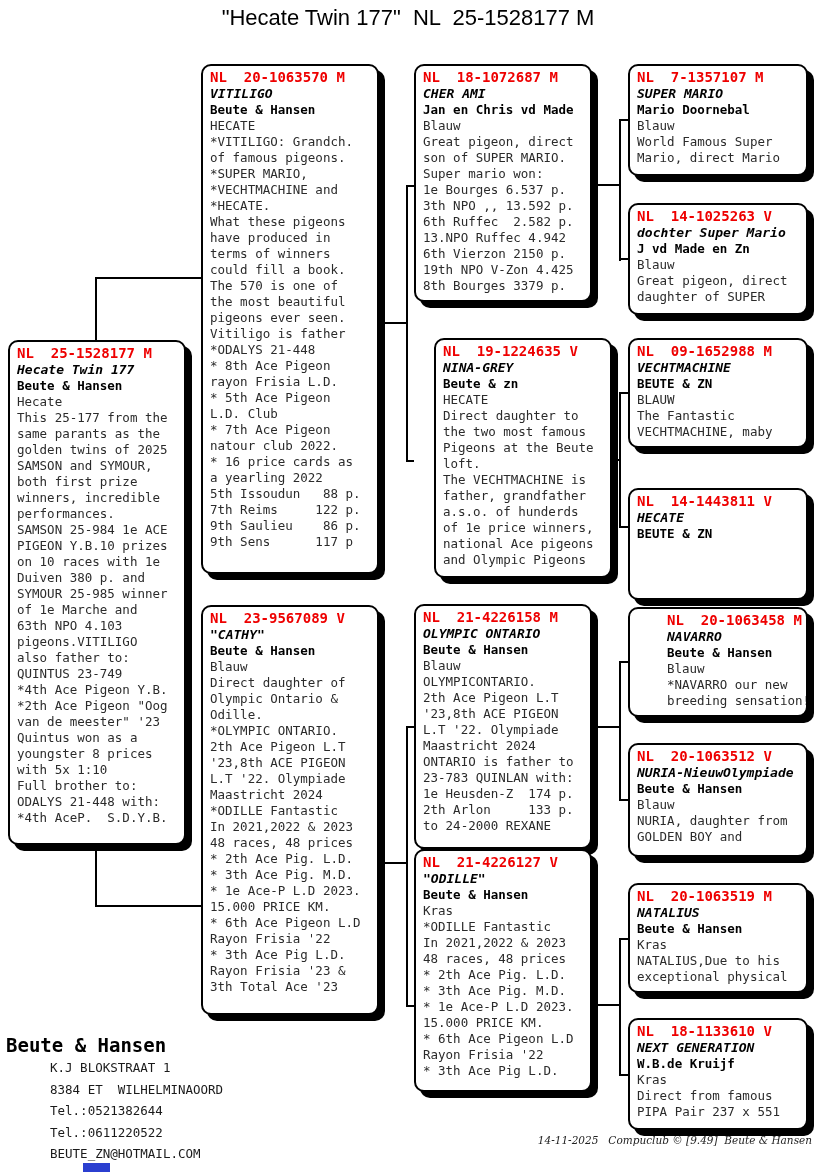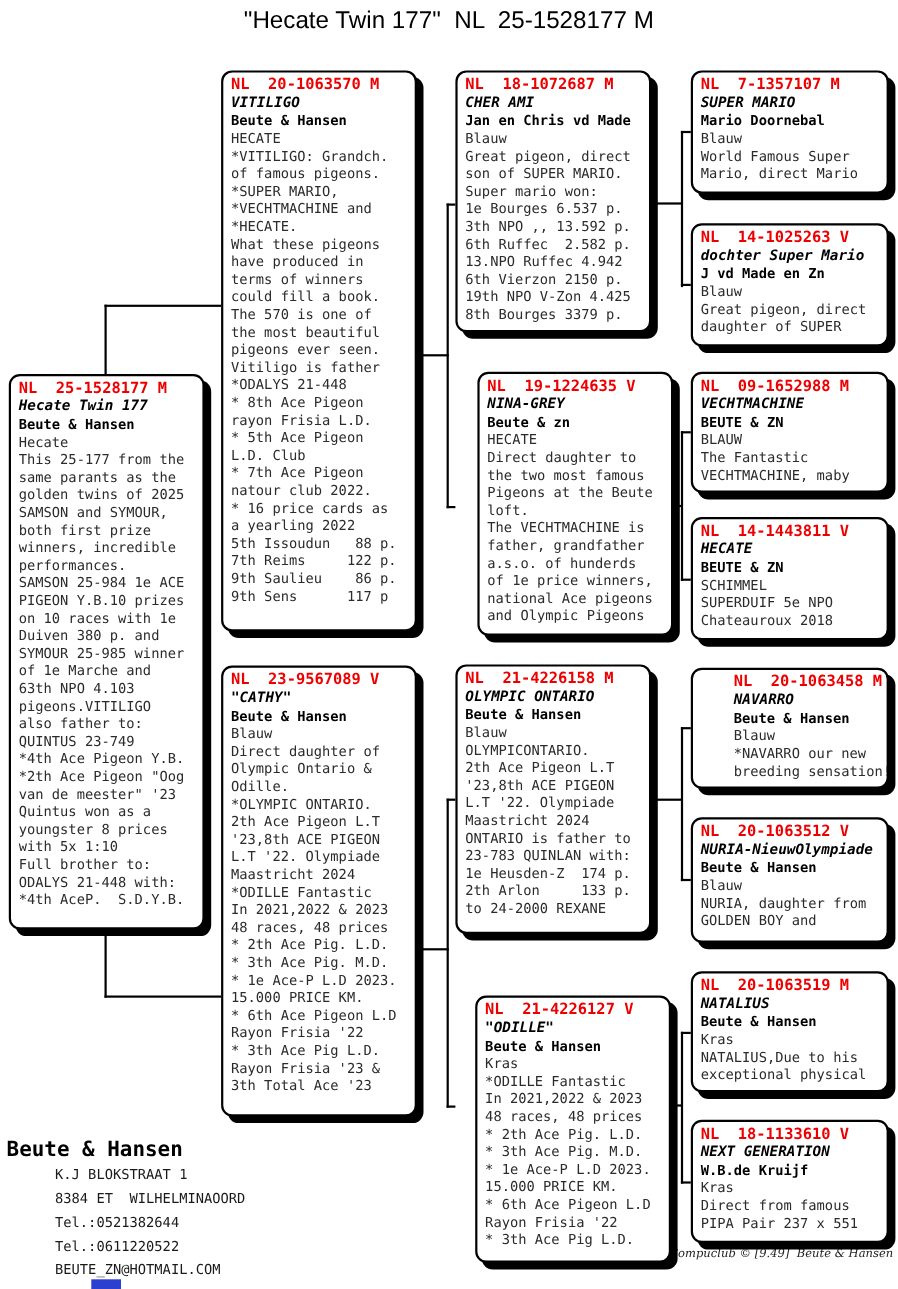--- a/index.html
+++ b/index.html
@@ -210,21 +210,21 @@
         <div class="bline">'23,8th ACE PIGEON</div>
         <div class="bline">L.T '22. Olympiade</div>
         <div class="bline">Maastricht 2024</div>
         <div class="bline">ONTARIO is father to</div>
         <div class="bline">23-783 QUINLAN with:</div>
         <div class="bline">1e Heusden-Z  174 p.</div>
         <div class="bline">2th Arlon     133 p.</div>
         <div class="bline">to 24-2000 REXANE</div>
       </div>
   </div>
-    <div class="box" style="left: 414px; top: 905px; width: 178px; height: 243px; margin-left: 18px;">
+    <div class="box" style="left: 414px; top: 849px; width: 178px; height: 243px;">
     <div class="ring">NL  21-4226127 V</div>
     <div class="name">"ODILLE"</div>
     <div class="owner">Beute &amp; Hansen</div>
     <div class="body">
         <div class="bline">Kras</div>
         <div class="bline">*ODILLE Fantastic</div>
         <div class="bline">In 2021,2022 &amp; 2023</div>
         <div class="bline">48 races, 48 prices</div>
         <div class="bline">* 2th Ace Pig. L.D.</div>
         <div class="bline">* 3th Ace Pig. M.D.</div>
@@ -258,29 +258,24 @@
     <div class="box" style="left: 628px; top: 338px; width: 180px; height: 110px;">
     <div class="ring">NL  09-1652988 M</div>
     <div class="name">VECHTMACHINE</div>
     <div class="owner">BEUTE &amp; ZN</div>
     <div class="body">
         <div class="bline">BLAUW</div>
         <div class="bline">The Fantastic</div>
         <div class="bline">VECHTMACHINE, maby</div>
       </div>
   </div>
-    <div class="box" style="left: 628px; top: 470px; width: 180px; height: 112px;">
+    <div class="box" style="left: 628px; top: 488px; width: 180px; height: 112px;">
     <div class="ring">NL  14-1443811 V</div>
     <div class="name">HECATE</div>
     <div class="owner">BEUTE &amp; ZN</div>
-    <div class="body">
-        <div class="bline">SCHIMMEL</div>
-        <div class="bline">SUPERDUIF 5e NPO</div>
-        <div class="bline">Chateauroux 2018</div>
-      </div>
   </div>
     <div class="box" style="left: 628px; top: 607px; width: 180px; height: 110px; padding-left: 37px;">
     <div class="ring">NL  20-1063458 M</div>
     <div class="name">NAVARRO</div>
     <div class="owner">Beute &amp; Hansen</div>
     <div class="body">
         <div class="bline">Blauw</div>
         <div class="bline">*NAVARRO our new</div>
         <div class="bline">breeding sensation!</div>
       </div>

